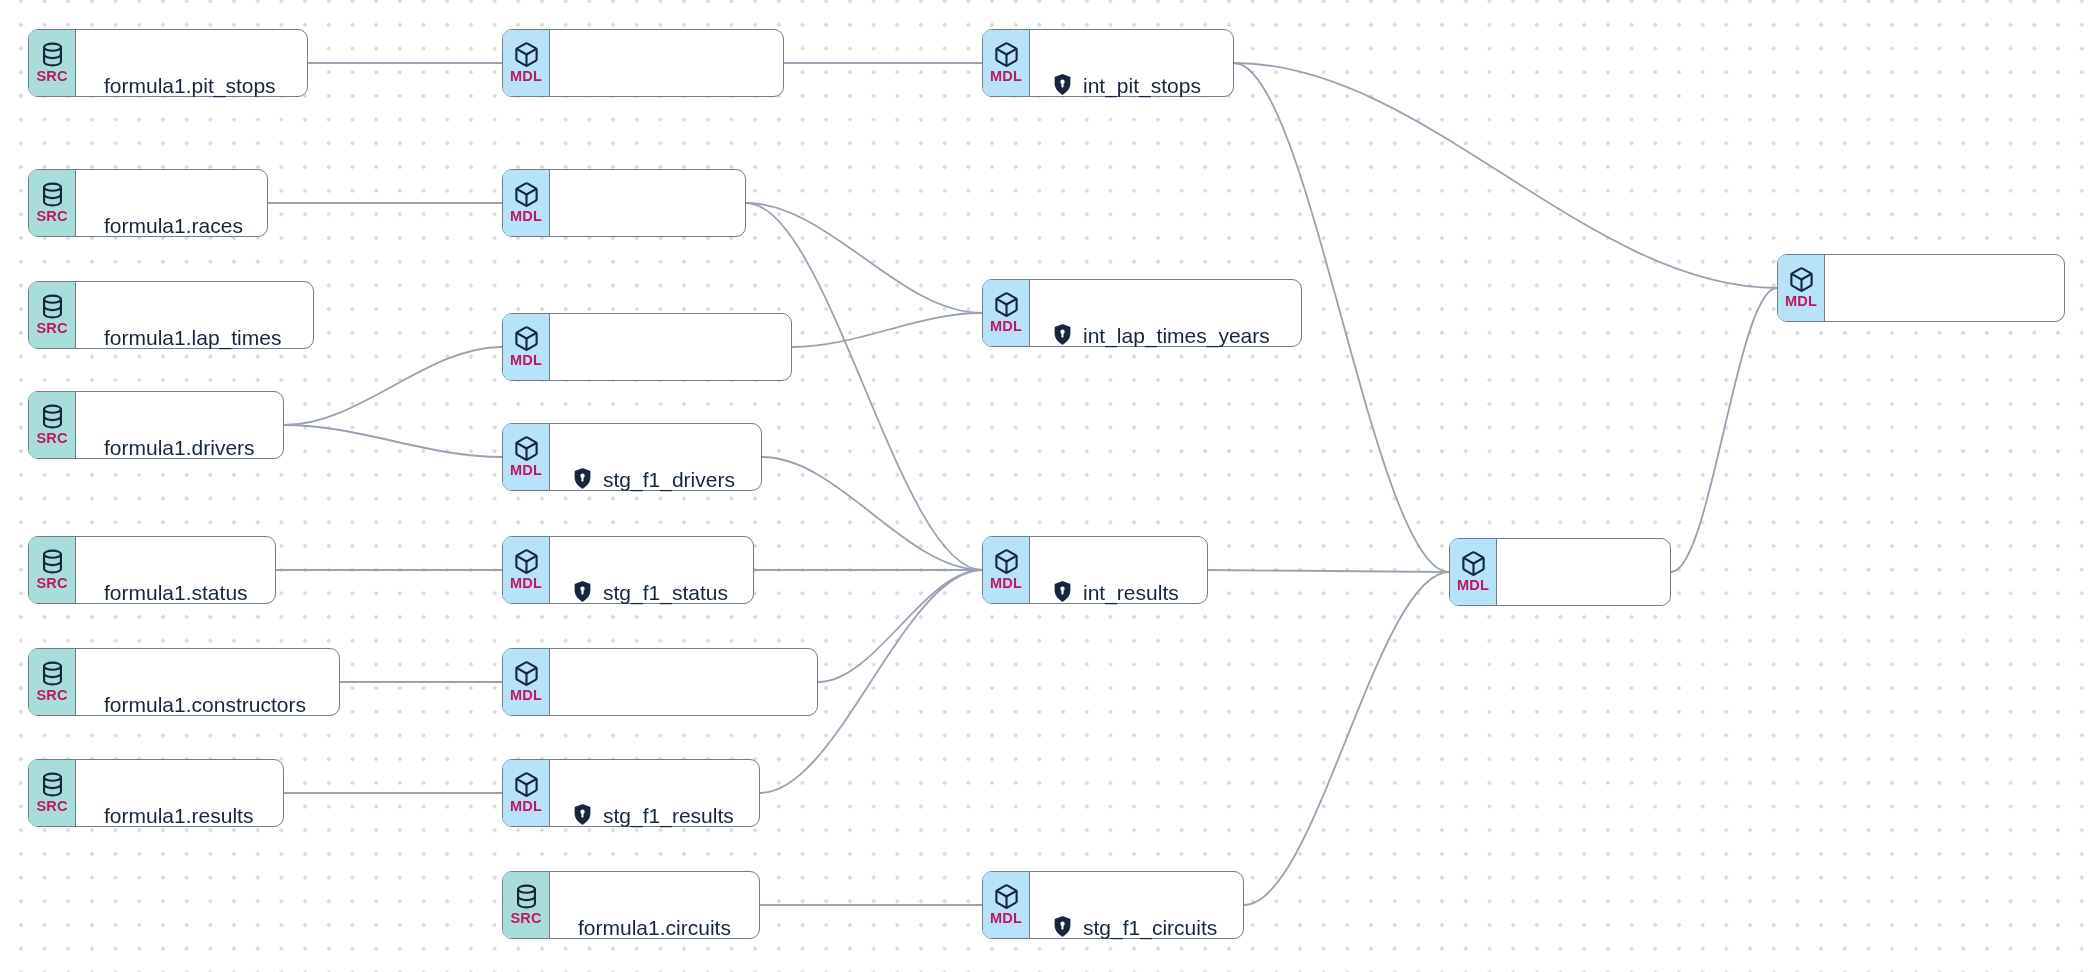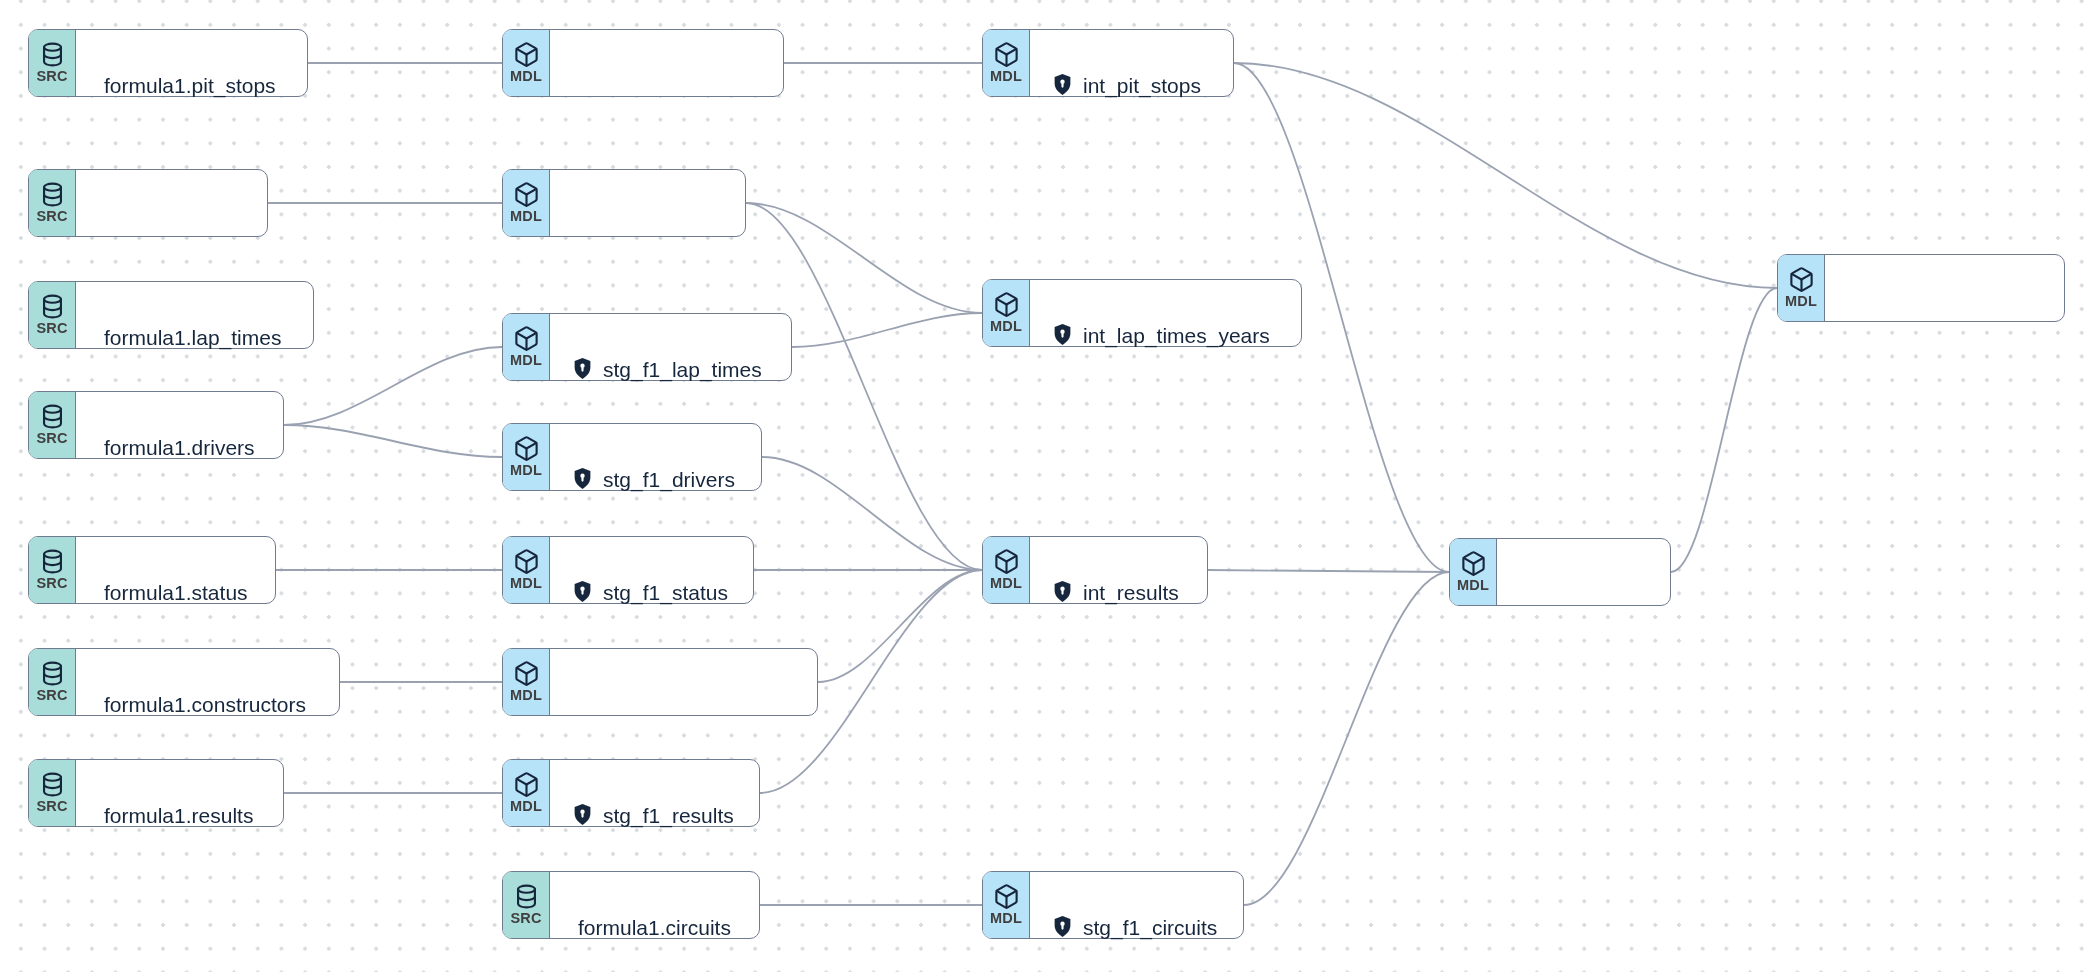--- a/index.html
+++ b/index.html
@@ -52,21 +52,21 @@
     align-items: center;
     justify-content: center;
     gap: 1px;
   }
   .badge svg { display: block; }
   .badge-label {
     font-size: 14.5px;
     font-weight: 600;
     letter-spacing: 0.2px;
     line-height: 1.1;
-    color: #404040;
+    color: #be185d;
   }
   .body {
     flex: 1 1 auto;
     display: flex;
     align-items: flex-end;
     padding: 0 18px 0 22px;
   }
   .node.source .body { padding-left: 28px; }
   .shield {
     display: flex;
@@ -128,20 +128,24 @@
       <div class="badge" style="background: rgb(168, 221, 217);">
         <span class="badge-icon">
           <svg width="27" height="27" viewBox="0 0 24 24" fill="none" stroke="#16263c" stroke-width="1.9" stroke-linecap="round" stroke-linejoin="round">
             <ellipse cx="12" cy="5.5" rx="7.5" ry="3.2"></ellipse>
             <path d="M4.5 5.5v13c0 1.77 3.36 3.2 7.5 3.2s7.5-1.43 7.5-3.2v-13"></path>
             <path d="M4.5 12c0 1.77 3.36 3.2 7.5 3.2s7.5-1.43 7.5-3.2"></path>
           </svg>
         </span>
         <span class="badge-label">SRC</span>
       </div>
+      <div class="body">
+
+        <span class="node-label">formula1.races</span>
+      </div>
     </div>
     <div class="node source" style="left: 28px; top: 281px; width: 286px;">
       <div class="badge" style="background: rgb(168, 221, 217);">
         <span class="badge-icon">
           <svg width="27" height="27" viewBox="0 0 24 24" fill="none" stroke="#16263c" stroke-width="1.9" stroke-linecap="round" stroke-linejoin="round">
             <ellipse cx="12" cy="5.5" rx="7.5" ry="3.2"></ellipse>
             <path d="M4.5 5.5v13c0 1.77 3.36 3.2 7.5 3.2s7.5-1.43 7.5-3.2v-13"></path>
             <path d="M4.5 12c0 1.77 3.36 3.2 7.5 3.2s7.5-1.43 7.5-3.2"></path>
           </svg>
         </span>
@@ -244,30 +248,20 @@
       <div class="badge" style="background: rgb(183, 227, 249);">
         <span class="badge-icon">
           <svg width="27" height="27" viewBox="0 0 24 24" fill="none" stroke="#16263c" stroke-width="1.9" stroke-linecap="round" stroke-linejoin="round">
             <path d="M21 16V8a2 2 0 0 0-1-1.73l-7-4a2 2 0 0 0-2 0l-7 4A2 2 0 0 0 3 8v8a2 2 0 0 0 1 1.73l7 4a2 2 0 0 0 2 0l7-4A2 2 0 0 0 21 16z"></path>
             <polyline points="3.27 6.96 12 12.01 20.73 6.96"></polyline>
             <line x1="12" y1="22.08" x2="12" y2="12"></line>
           </svg>
         </span>
         <span class="badge-label">MDL</span>
       </div>
-      <div class="body">
-        <span class="shield">
-          <svg width="21" height="23" viewBox="0 0 24 26" fill="none">
-            <path d="M12 1l9 3.4v7.1c0 5.9-3.8 9.9-9 13.5-5.2-3.6-9-7.6-9-13.5V4.4L12 1z" fill="#16263c"></path>
-            <circle cx="12" cy="9.8" r="2.5" fill="#ffffff"></circle>
-            <rect x="10.8" y="11.4" width="2.4" height="5.2" rx="1.2" fill="#ffffff"></rect>
-          </svg>
-        </span>
-        <span class="node-label">stg_f1_lap_times</span>
-      </div>
     </div>
     <div class="node model" style="left: 502px; top: 423px; width: 260px;">
       <div class="badge" style="background: rgb(183, 227, 249);">
         <span class="badge-icon">
           <svg width="27" height="27" viewBox="0 0 24 24" fill="none" stroke="#16263c" stroke-width="1.9" stroke-linecap="round" stroke-linejoin="round">
             <path d="M21 16V8a2 2 0 0 0-1-1.73l-7-4a2 2 0 0 0-2 0l-7 4A2 2 0 0 0 3 8v8a2 2 0 0 0 1 1.73l7 4a2 2 0 0 0 2 0l7-4A2 2 0 0 0 21 16z"></path>
             <polyline points="3.27 6.96 12 12.01 20.73 6.96"></polyline>
             <line x1="12" y1="22.08" x2="12" y2="12"></line>
           </svg>
         </span>

